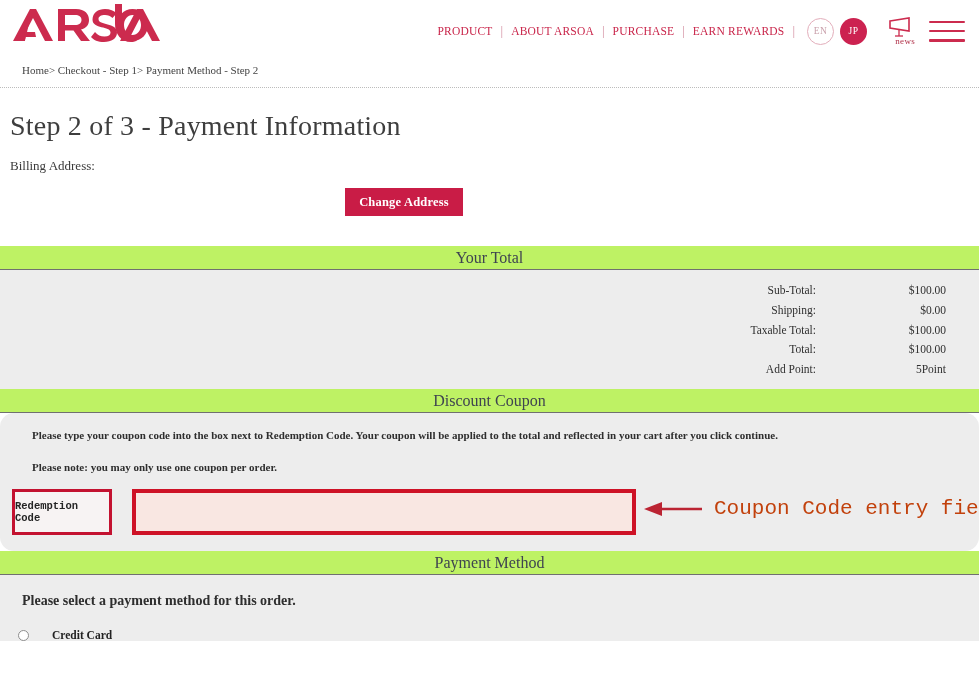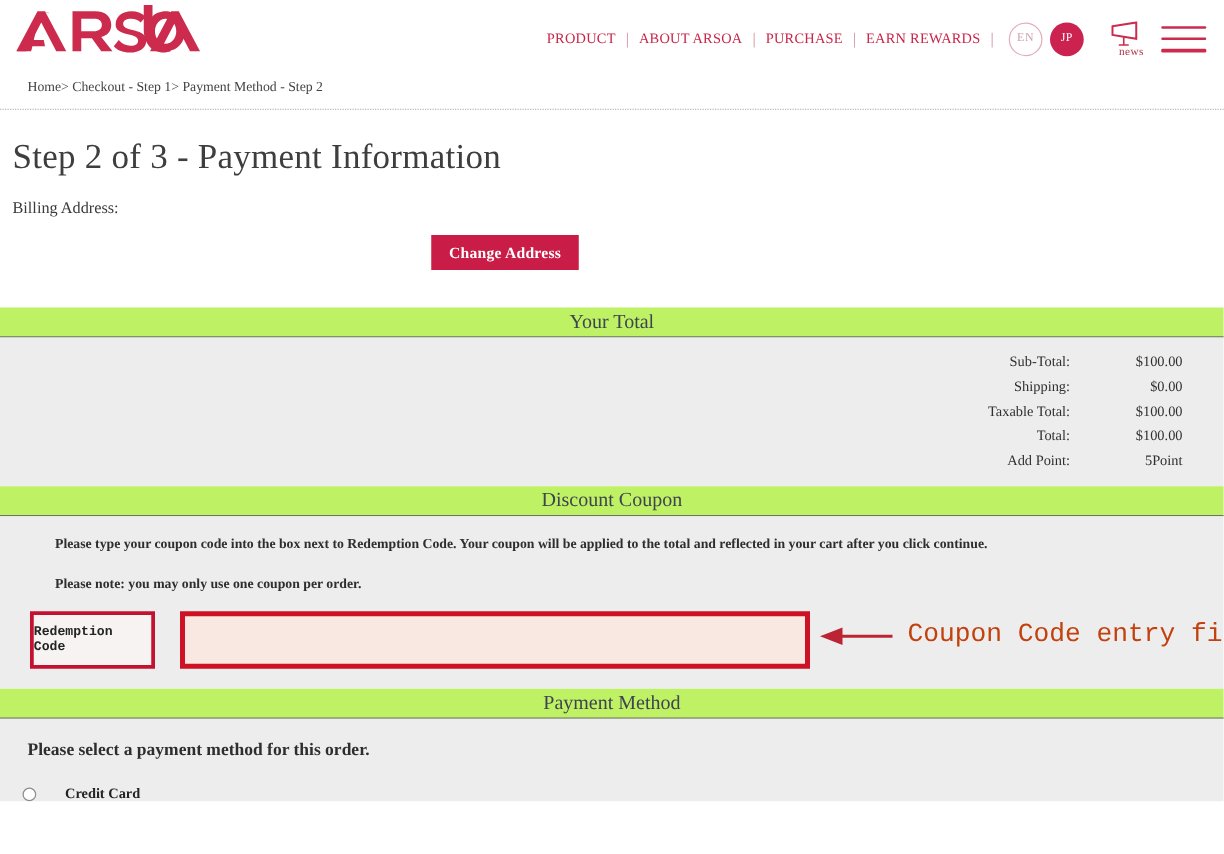--- a/index.html
+++ b/index.html
@@ -187,27 +187,29 @@
     display: flex;
     flex-direction: column;
     align-items: flex-end;
     gap: 2px;
   }
   .total-row {
     display: flex;
     font-size: 11.5px;
     color: #2f2f2f;
     line-height: 1.55;
+    gap: 40px;
   }
   .total-label { width: 120px; text-align: right; }
   .total-value { width: 90px; text-align: right; }
 
   
   .coupon-body {
-    padding: 16px 0 0 16px;
+    padding: 16px 0 0 4px;
+    border-radius: 14px;
   }
   .coupon-text {
     margin: 0 0 0 28px;
     font-size: 11px;
     font-weight: bold;
     color: #2e2e2e;
   }
   .coupon-text.second { margin-top: 20px; }
 
   .code-row {

